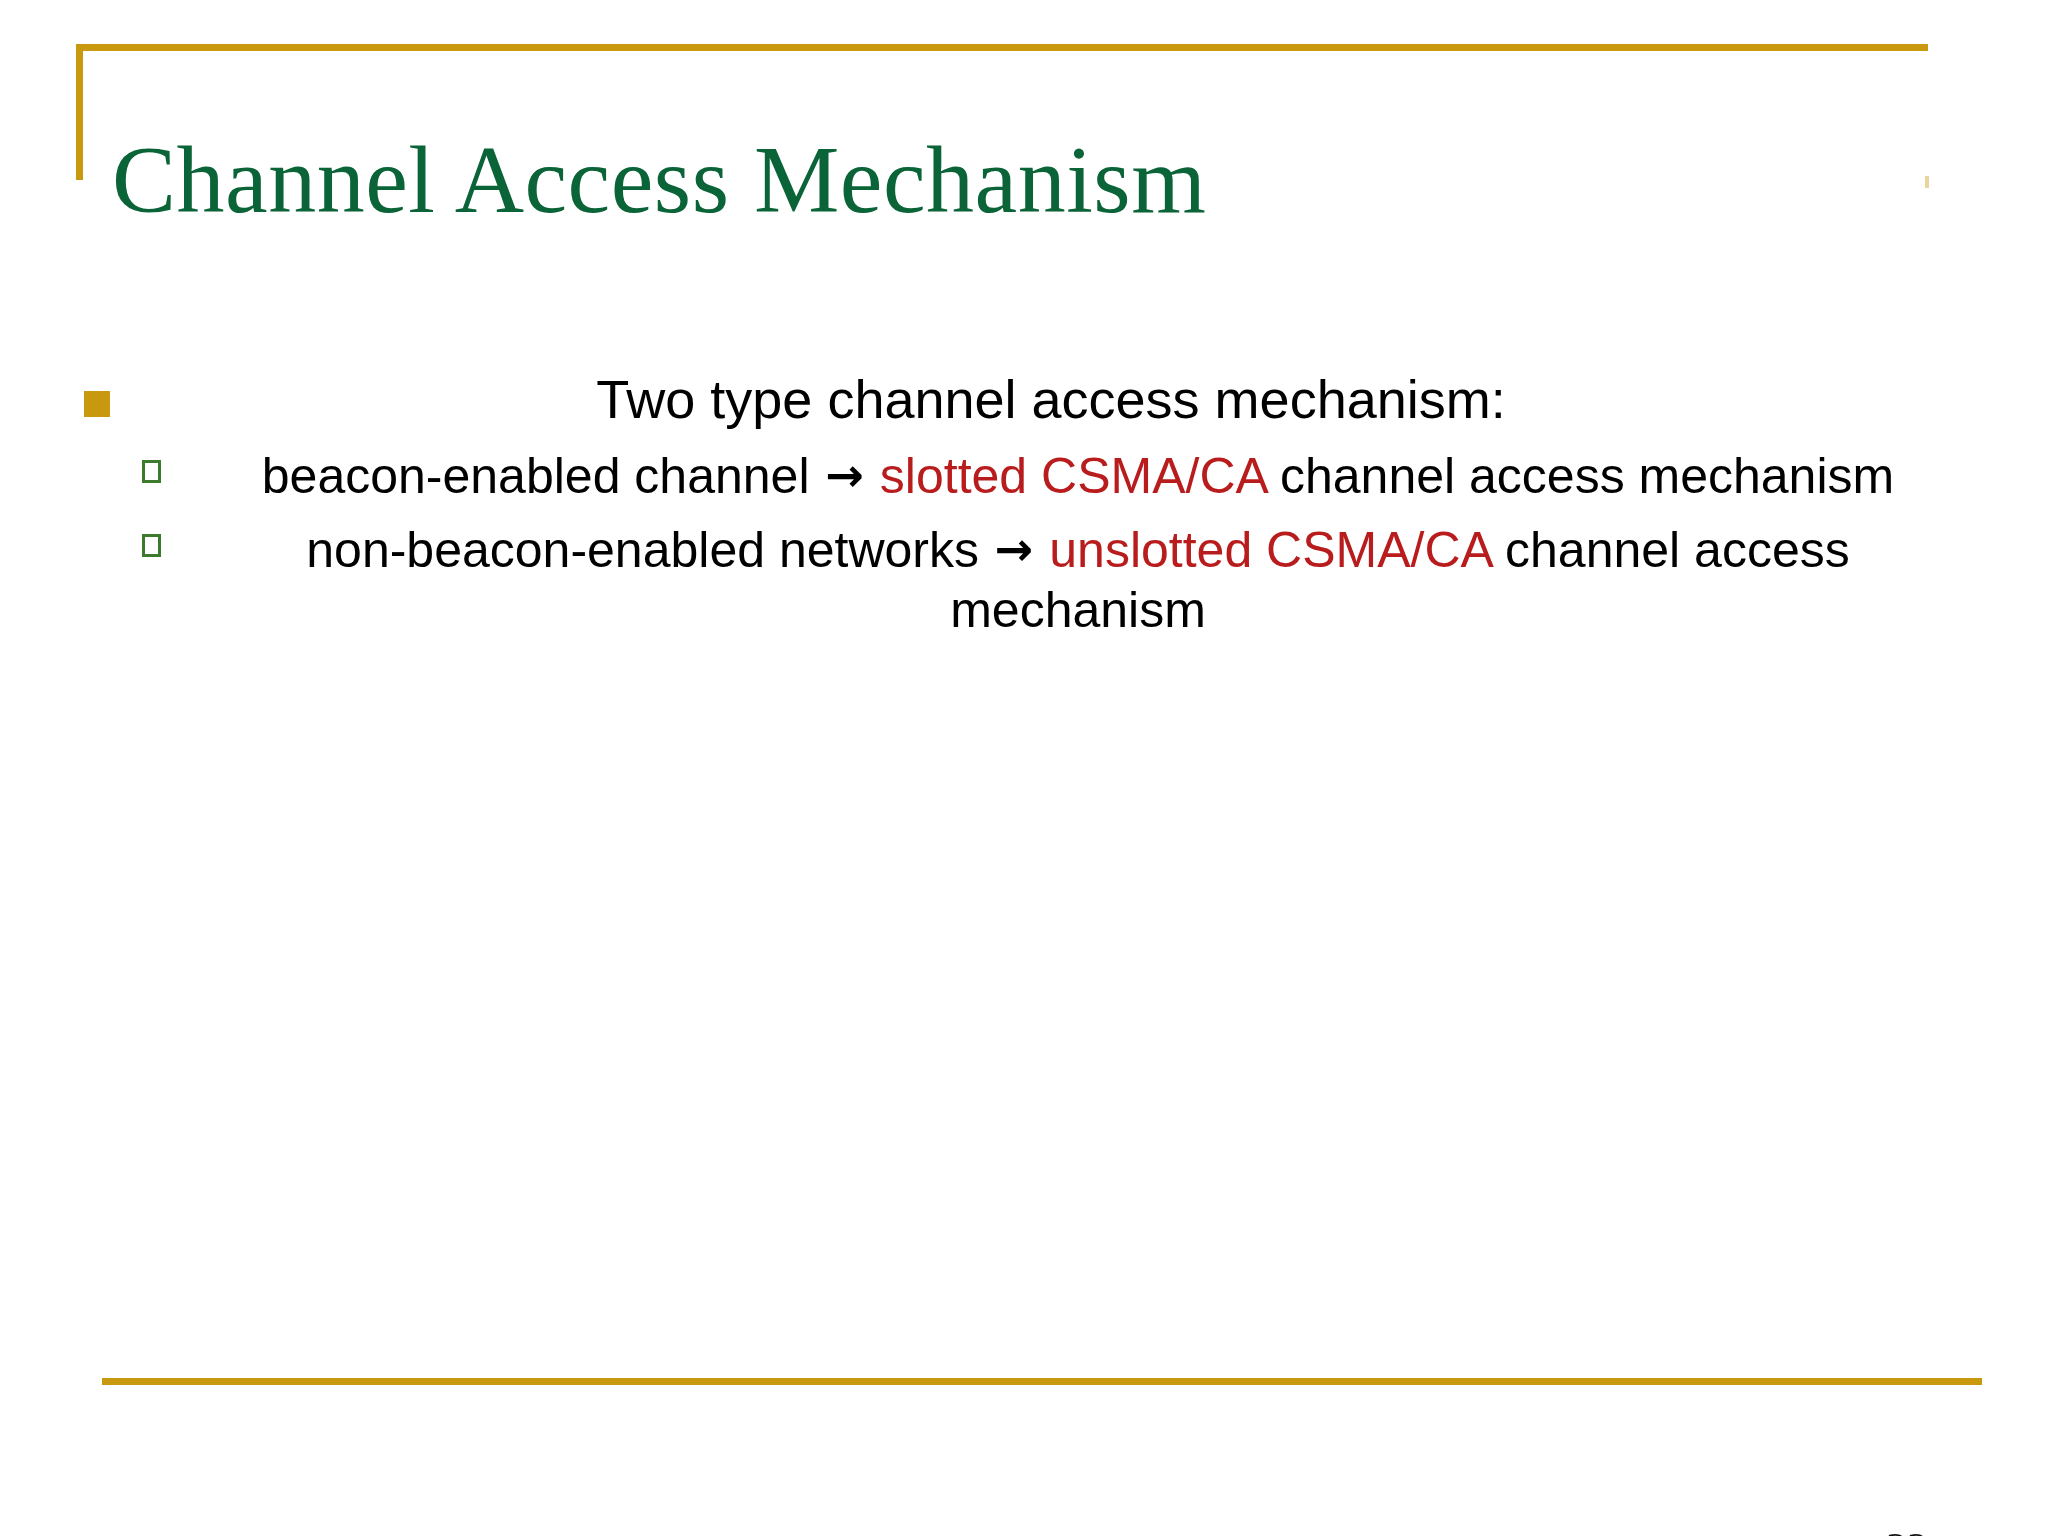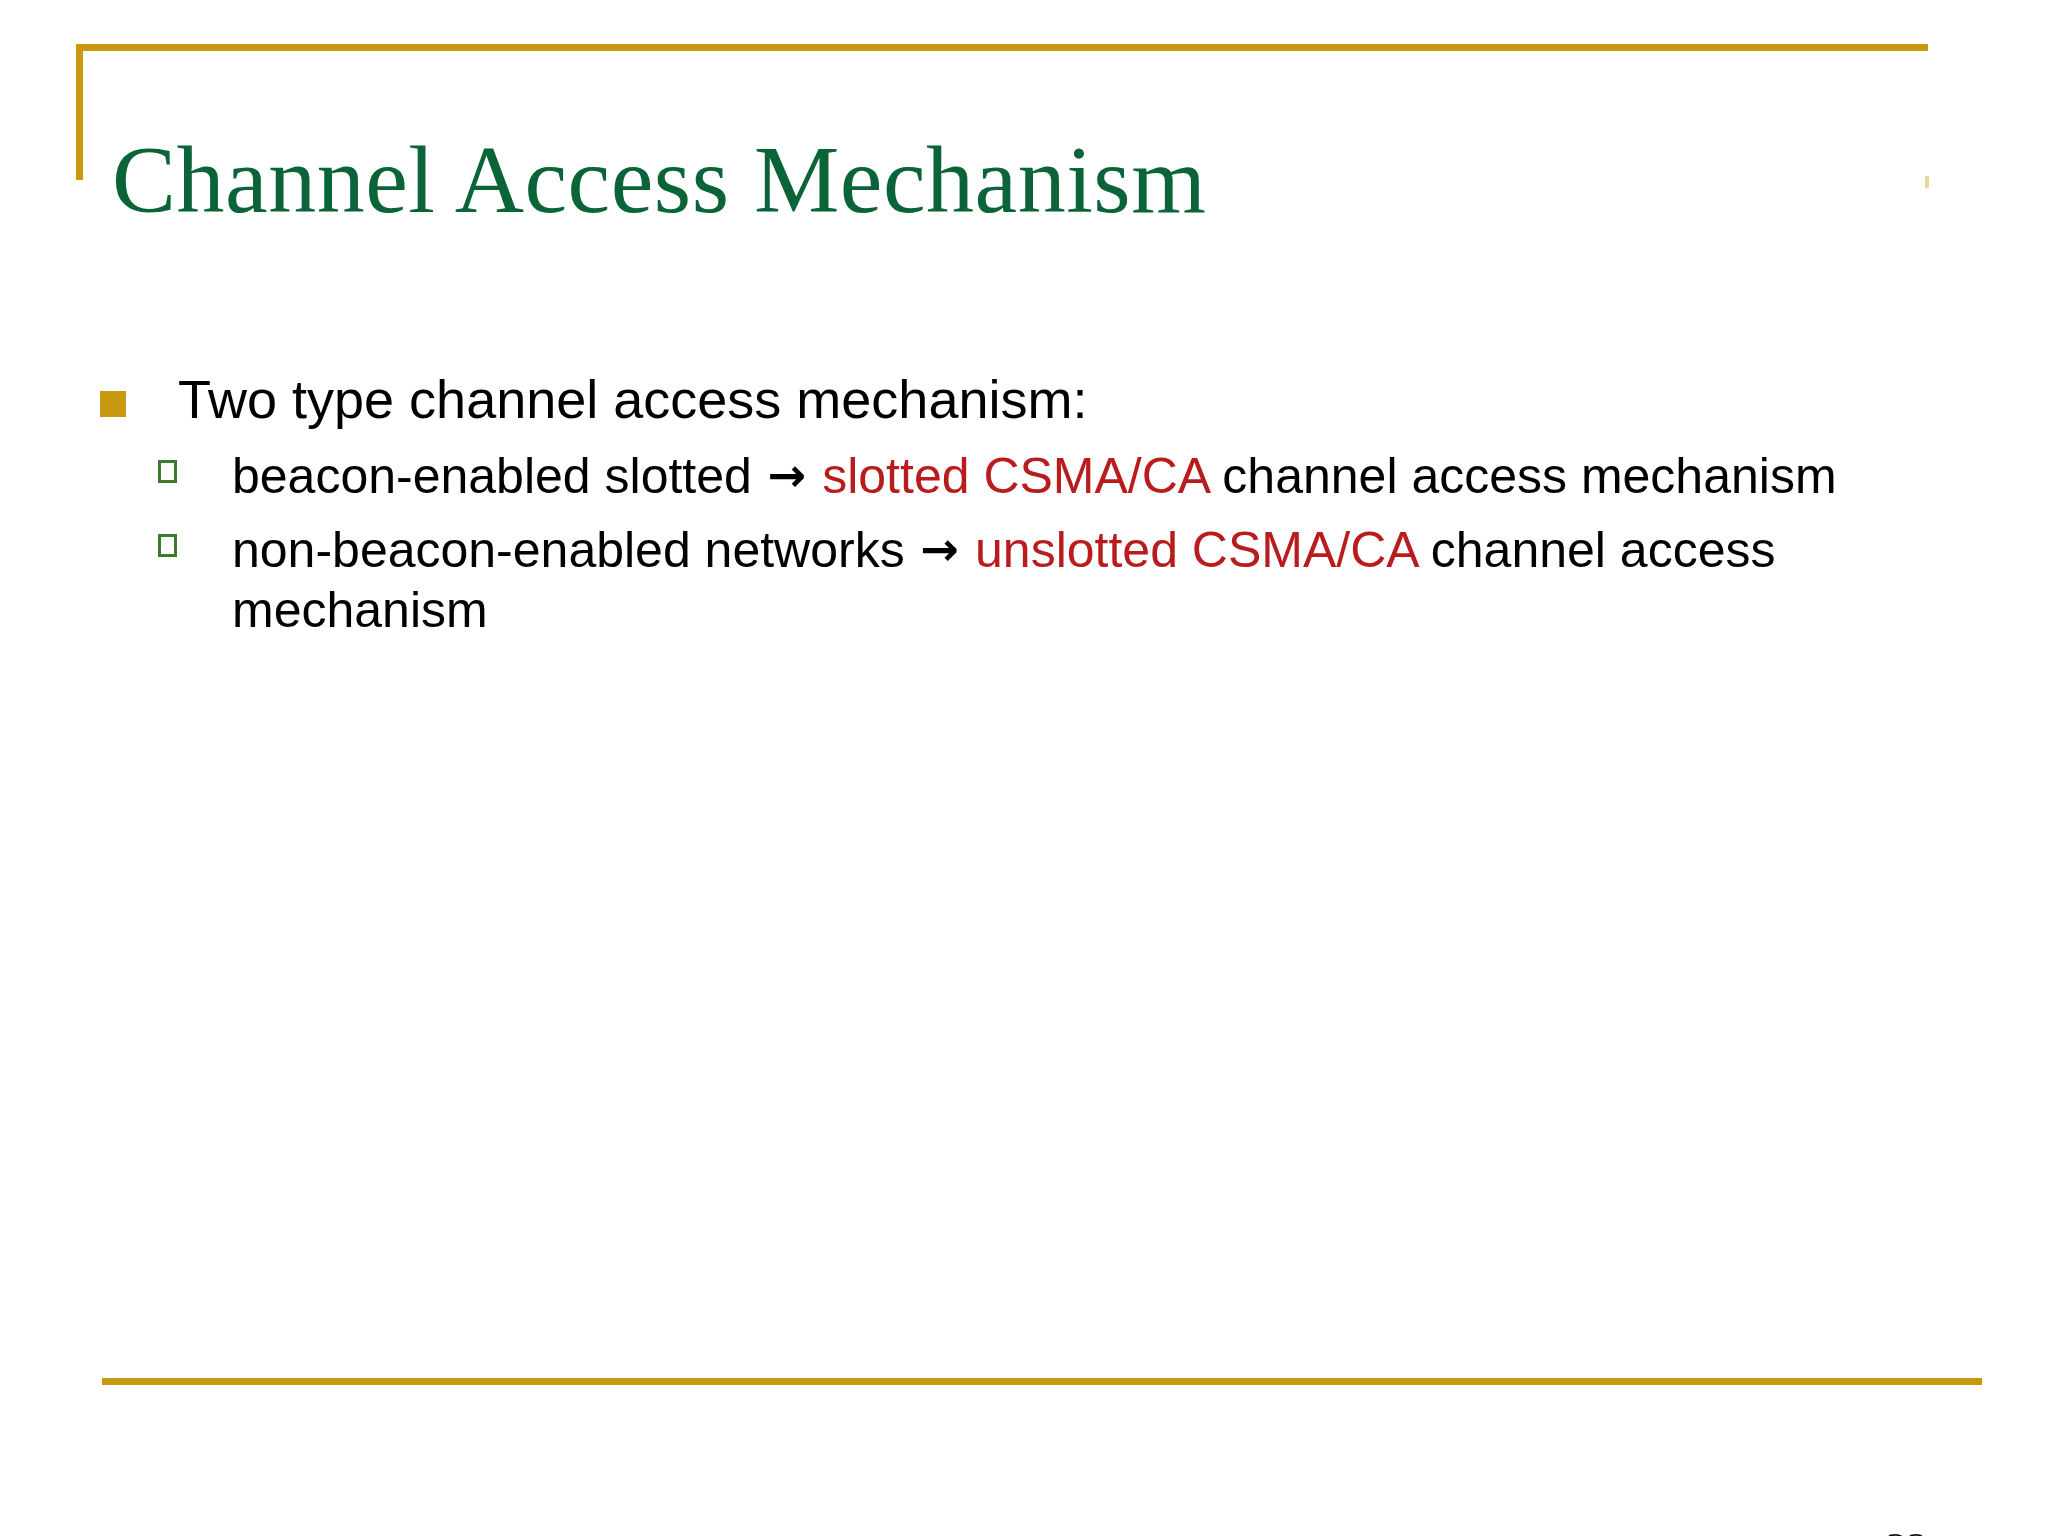--- a/index.html
+++ b/index.html
@@ -59,23 +59,24 @@
     font-size: 96px;
     line-height: 1.12;
     font-weight: 400;
     letter-spacing: 0.5px;
     white-space: nowrap;
   }
 
   
   .body-area {
     position: absolute;
-    left: 96px;
+    left: 80px;
     top: 368px;
     width: 1860px;
+    text-align: center;
   }
 
   .bullet-l1 {
     position: relative;
     display: block;
     padding-left: 82px;
     margin-bottom: 10px;
     font-size: 54px;
     line-height: 1.18;
     color: #000000;
@@ -160,21 +161,21 @@
 
     <div class="bullet-l1">
       <span class="marker"></span>
       <span>Two type channel access mechanism:</span>
     </div>
 
     <div class="sub-list">
 
       <div class="bullet-l2">
         <span class="marker-box"></span>
-        <span>beacon-enabled slotted </span><span class="arrow">→</span><span class="hl-red"> slotted CSMA/CA</span><span> channel access mechanism</span>
+        <span>beacon-enabled channel </span><span class="arrow">→</span><span class="hl-red"> slotted CSMA/CA</span><span> channel access mechanism</span>
       </div>
 
       <div class="bullet-l2">
         <span class="marker-box"></span>
         <span>non-beacon-enabled networks </span><span class="arrow">→</span><span class="hl-red"> unslotted CSMA/CA</span><span> channel access mechanism</span>
       </div>
 
     </div>
   </div>
 

